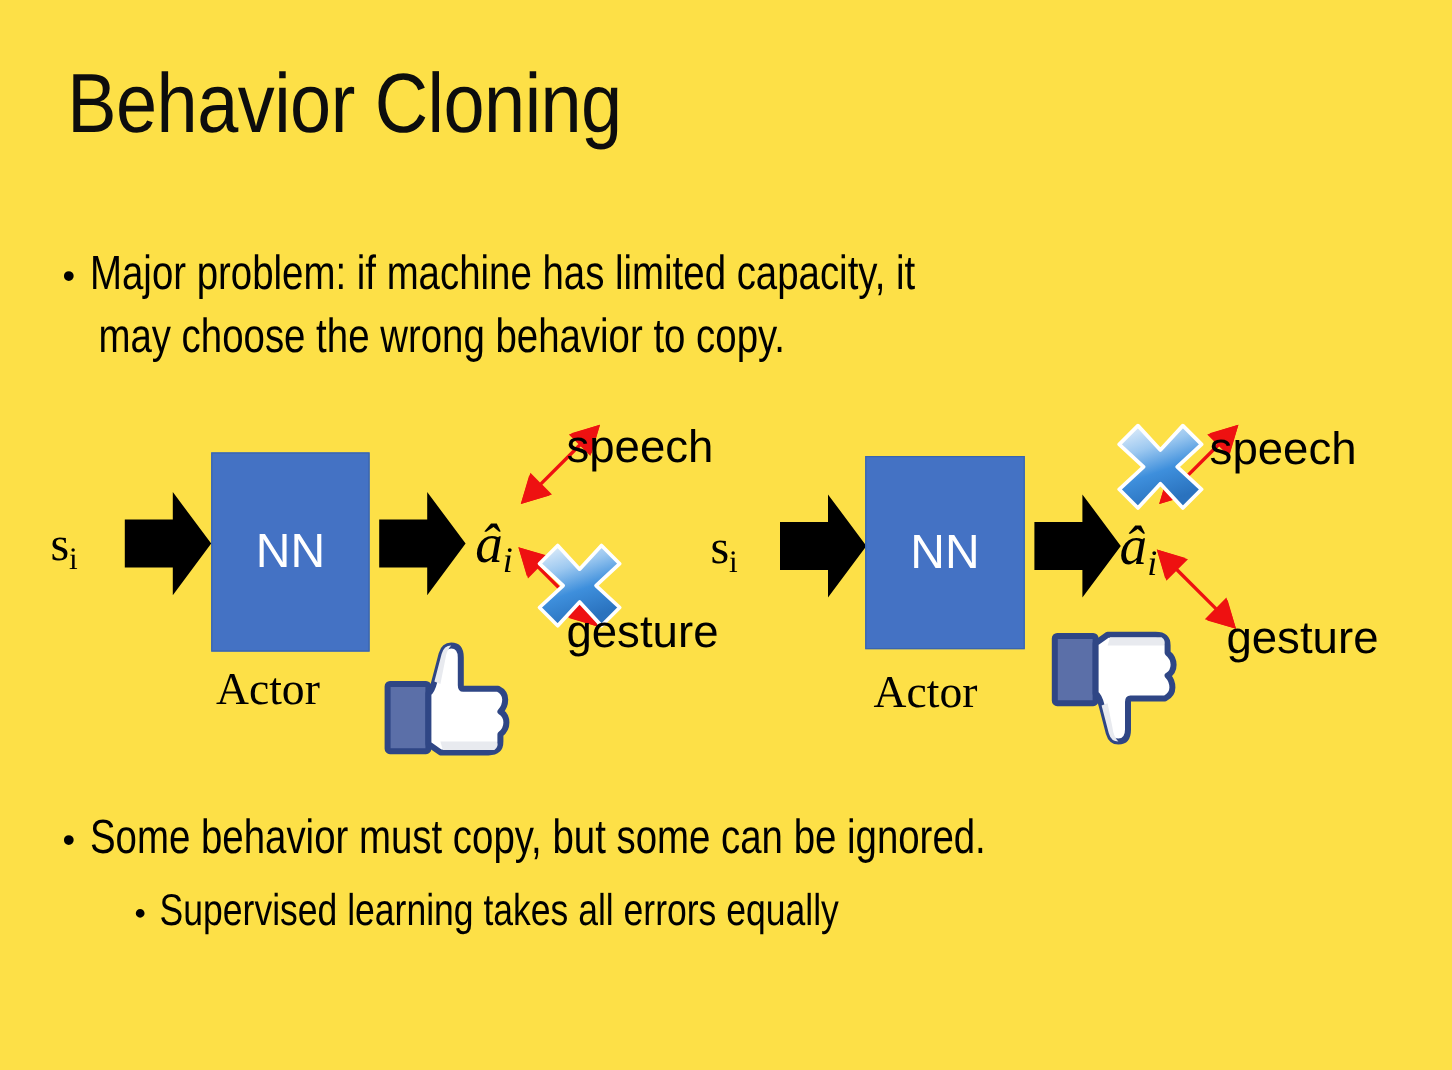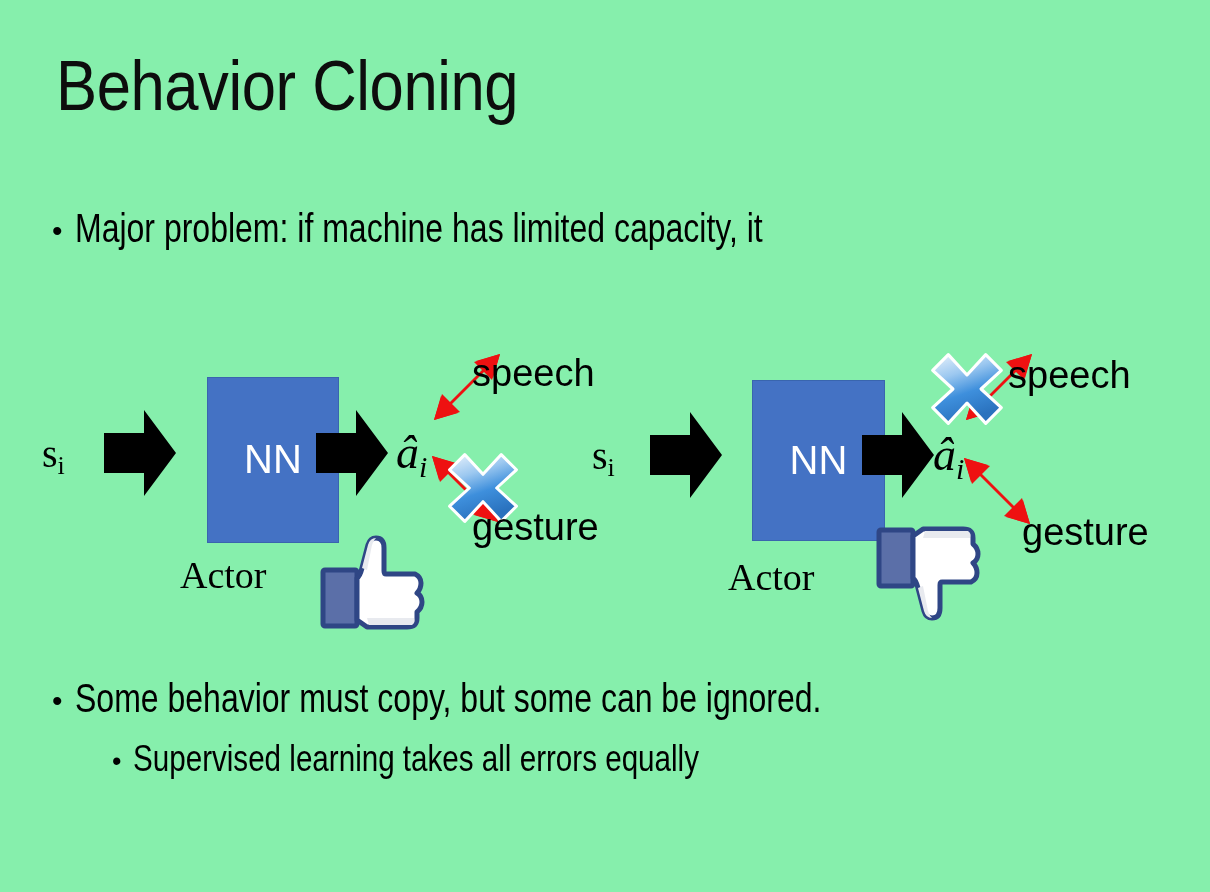--- a/index.html
+++ b/index.html
@@ -14,21 +14,21 @@
     position: relative;
     overflow: hidden;
     font-family: "Liberation Sans", sans-serif;
     color: #000000;
     -webkit-font-smoothing: antialiased;
   }
 
   .slide {
     position: absolute;
     inset: 0;
-    background: #86efac;
+    background: #fde047;
   }
 
   
   .slide-title {
     position: absolute;
     left: 56px;
     top: 44px;
     font-family: "Liberation Sans", sans-serif;
     font-weight: 400;
     font-size: 70px;
@@ -113,21 +113,20 @@
     position: absolute;
     width: 72px;
     height: 86px;
   }
 
   .nn-box {
     position: absolute;
     background: #4472C4;
     border: 1.5px solid #3965AE;
     box-sizing: border-box;
-    margin-left: 31px;
   }
   .nn-box .nn-label {
     position: absolute;
     left: 0; right: 0;
     top: 50%;
     transform: translateY(-52%);
     text-align: center;
     color: #ffffff;
     font-family: "Liberation Sans", sans-serif;
     font-size: 40px;
@@ -179,20 +178,23 @@
 <body>
 
 <div class="slide">
 
   <div class="slide-title">Behavior Cloning</div>
 
   <div class="bullet-block" id="bullet-top">
     <div class="bullet-row">
       <span class="bullet-dot">•</span>
       <span class="bullet-text">Major problem: if machine has limited capacity, it</span>
+    </div>
+    <div class="bullet-row" style="margin-left:30px;">
+      <span class="bullet-text">may choose the wrong behavior to copy.</span>
     </div>
   </div>
 
   <div class="diagram" id="diagram-left">
 
     <div class="state-label" style="left:22px; top:94px;">
       <span>s</span><sub>i</sub>
     </div>
 
     <div class="block-arrow" style="left:84px; top:70px;">

